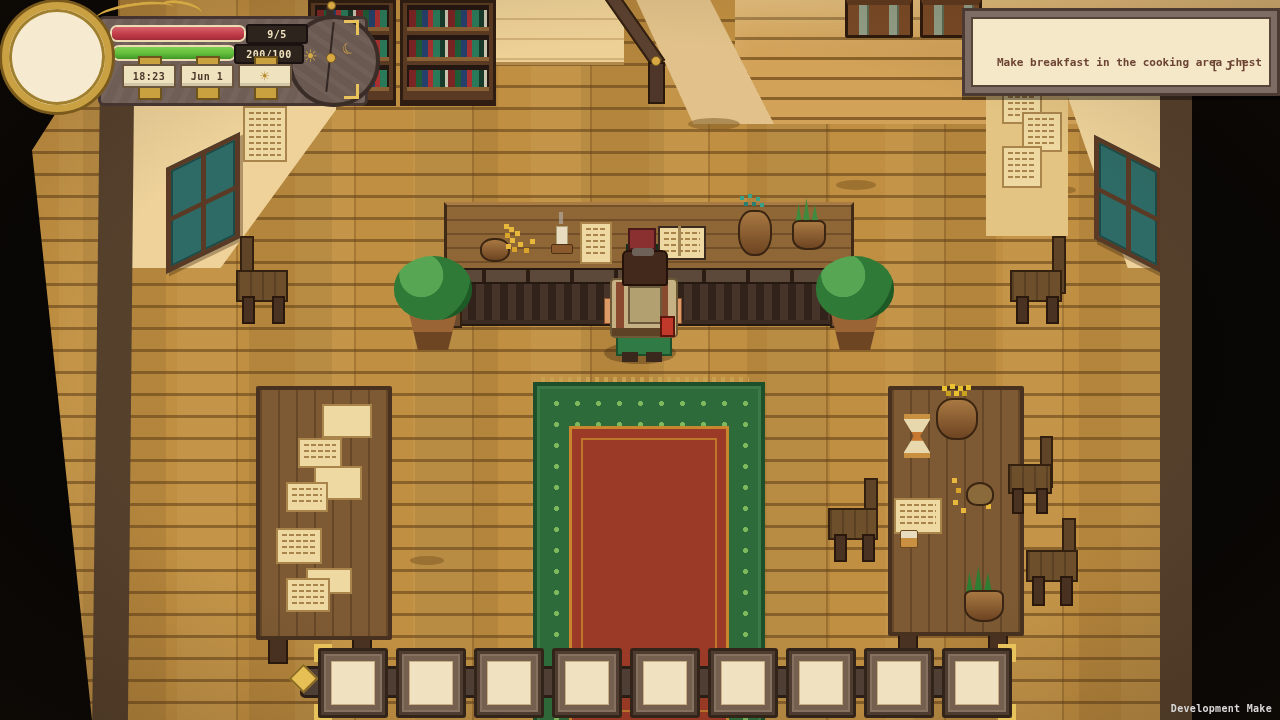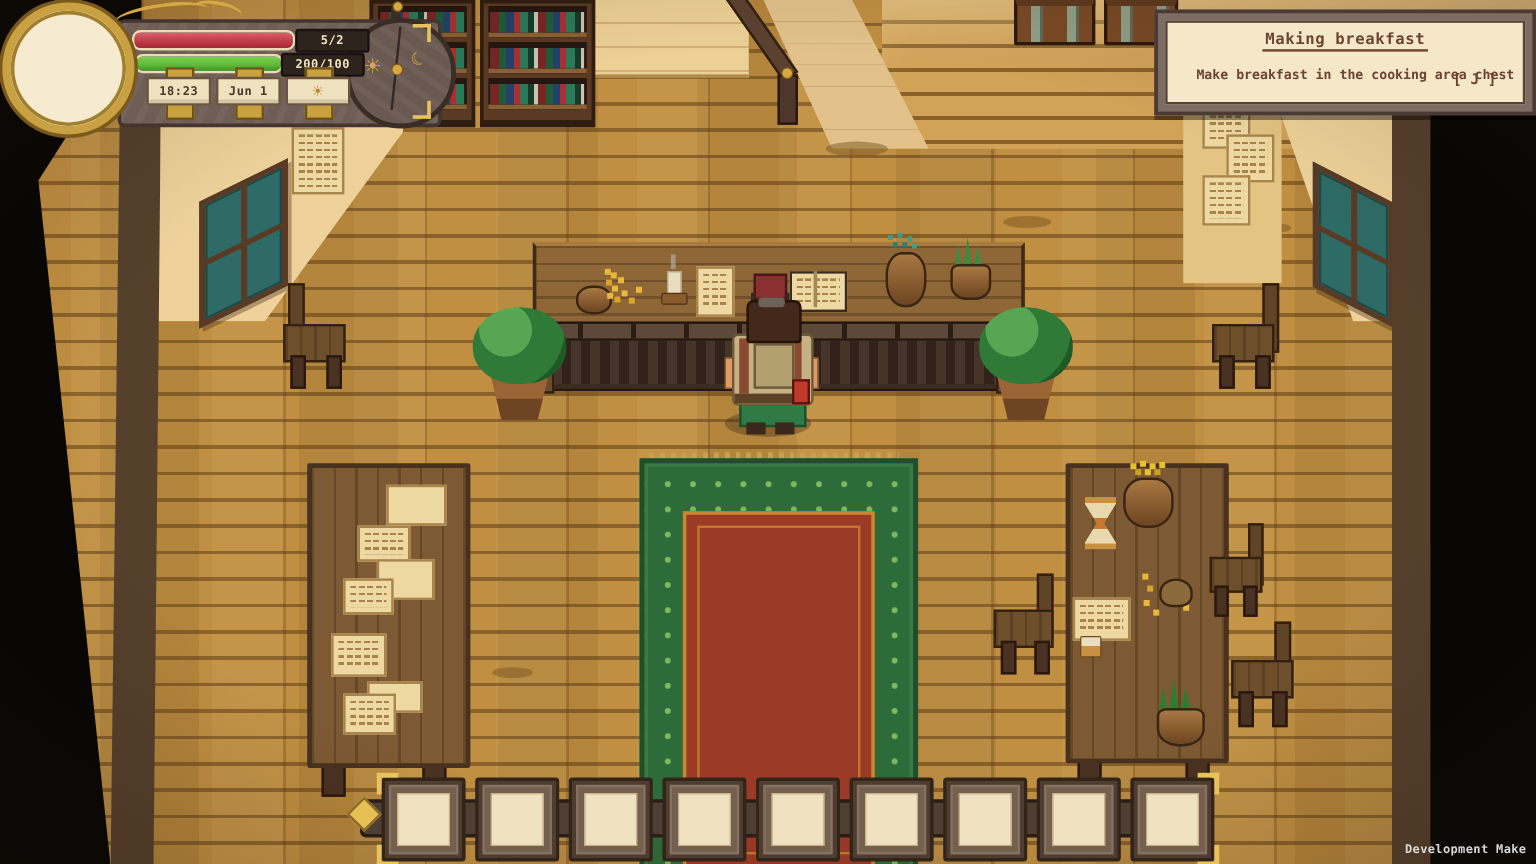--- a/index.html
+++ b/index.html
@@ -322,21 +322,21 @@
 
   <div class="abs hud-panel" style="left:98px;top:16px;width:264px;height:84px;z-index:10;"></div>
   <div class="abs vine" style="left:95px;top:3px;width:80px;height:18px;transform:rotate(-8deg);z-index:10;"></div>
   <div class="abs vine" style="left:160px;top:1px;width:42px;height:14px;transform:rotate(10deg);z-index:10;"></div>
   <div class="abs brace-t" style="left:344px;top:20px;width:12px;height:12px;z-index:11;"></div>
   <div class="abs brace-b" style="left:344px;top:84px;width:12px;height:12px;z-index:11;"></div>
 
   <div class="abs bar hp" style="left:110px;top:25px;width:132px;height:13px;z-index:11;">
     <div class="bar-fill" style="width: 100%;"></div>
   </div>
-  <div class="abs valbox" style="left:246px;top:24px;width:58px;height:16px;z-index:11;">5/2</div>
+  <div class="abs valbox" style="left:246px;top:24px;width:58px;height:16px;z-index:11;">9/5</div>
 
   <div class="abs bar en" style="left:112px;top:45px;width:120px;height:12px;z-index:11;">
     <div class="bar-fill" style="width: 100%;"></div>
   </div>
   <div class="abs valbox" style="left:234px;top:44px;width:66px;height:16px;z-index:11;">200/100</div>
 
   <div class="abs plaque" style="left:122px;top:60px;z-index:11;">
     <div class="plaque-face">18:23</div>
   </div>
   <div class="abs plaque" style="left:180px;top:60px;z-index:11;">
@@ -353,21 +353,20 @@
   <div class="abs knob" style="left:327px;top:1px;width:7px;height:7px;z-index:10;"></div>
   <div class="abs glyph" style="left:303px;top:46px;font-size:17px;z-index:11;">☀</div>
   <div class="abs glyph" style="left:342px;top:40px;font-size:15px;transform:rotate(-25deg);z-index:11;">☾</div>
   <div class="abs needle" style="left:329px;top:22px;width:2px;height:70px;transform:rotate(6deg);z-index:11;"></div>
   <div class="abs knob" style="left:326px;top:53px;width:8px;height:8px;z-index:12;"></div>
 
   <div class="abs portrait" style="left:2px;top:2px;width:96px;height:96px;z-index:12;"></div>
 
   <div class="abs quest" style="left:962px;top:8px;width:312px;height:82px;z-index:10;">
     <div class="quest-inner">
-      <div class="quest-title"><span>Making breakfast</span></div>
       <div class="quest-body">
         <div>Make breakfast in the cooking area chest</div>
       </div>
       <div class="quest-key">[ J ]</div>
     </div>
   </div>
 
   <div class="abs strap" style="left:300px;top:666px;width:680px;height:26px;z-index:10;"></div>
   <div class="abs diamond" style="left:293px;top:668px;width:17px;height:17px;z-index:11;"></div>
   <div class="abs diamond" style="left:968px;top:668px;width:17px;height:17px;z-index:11;"></div>

